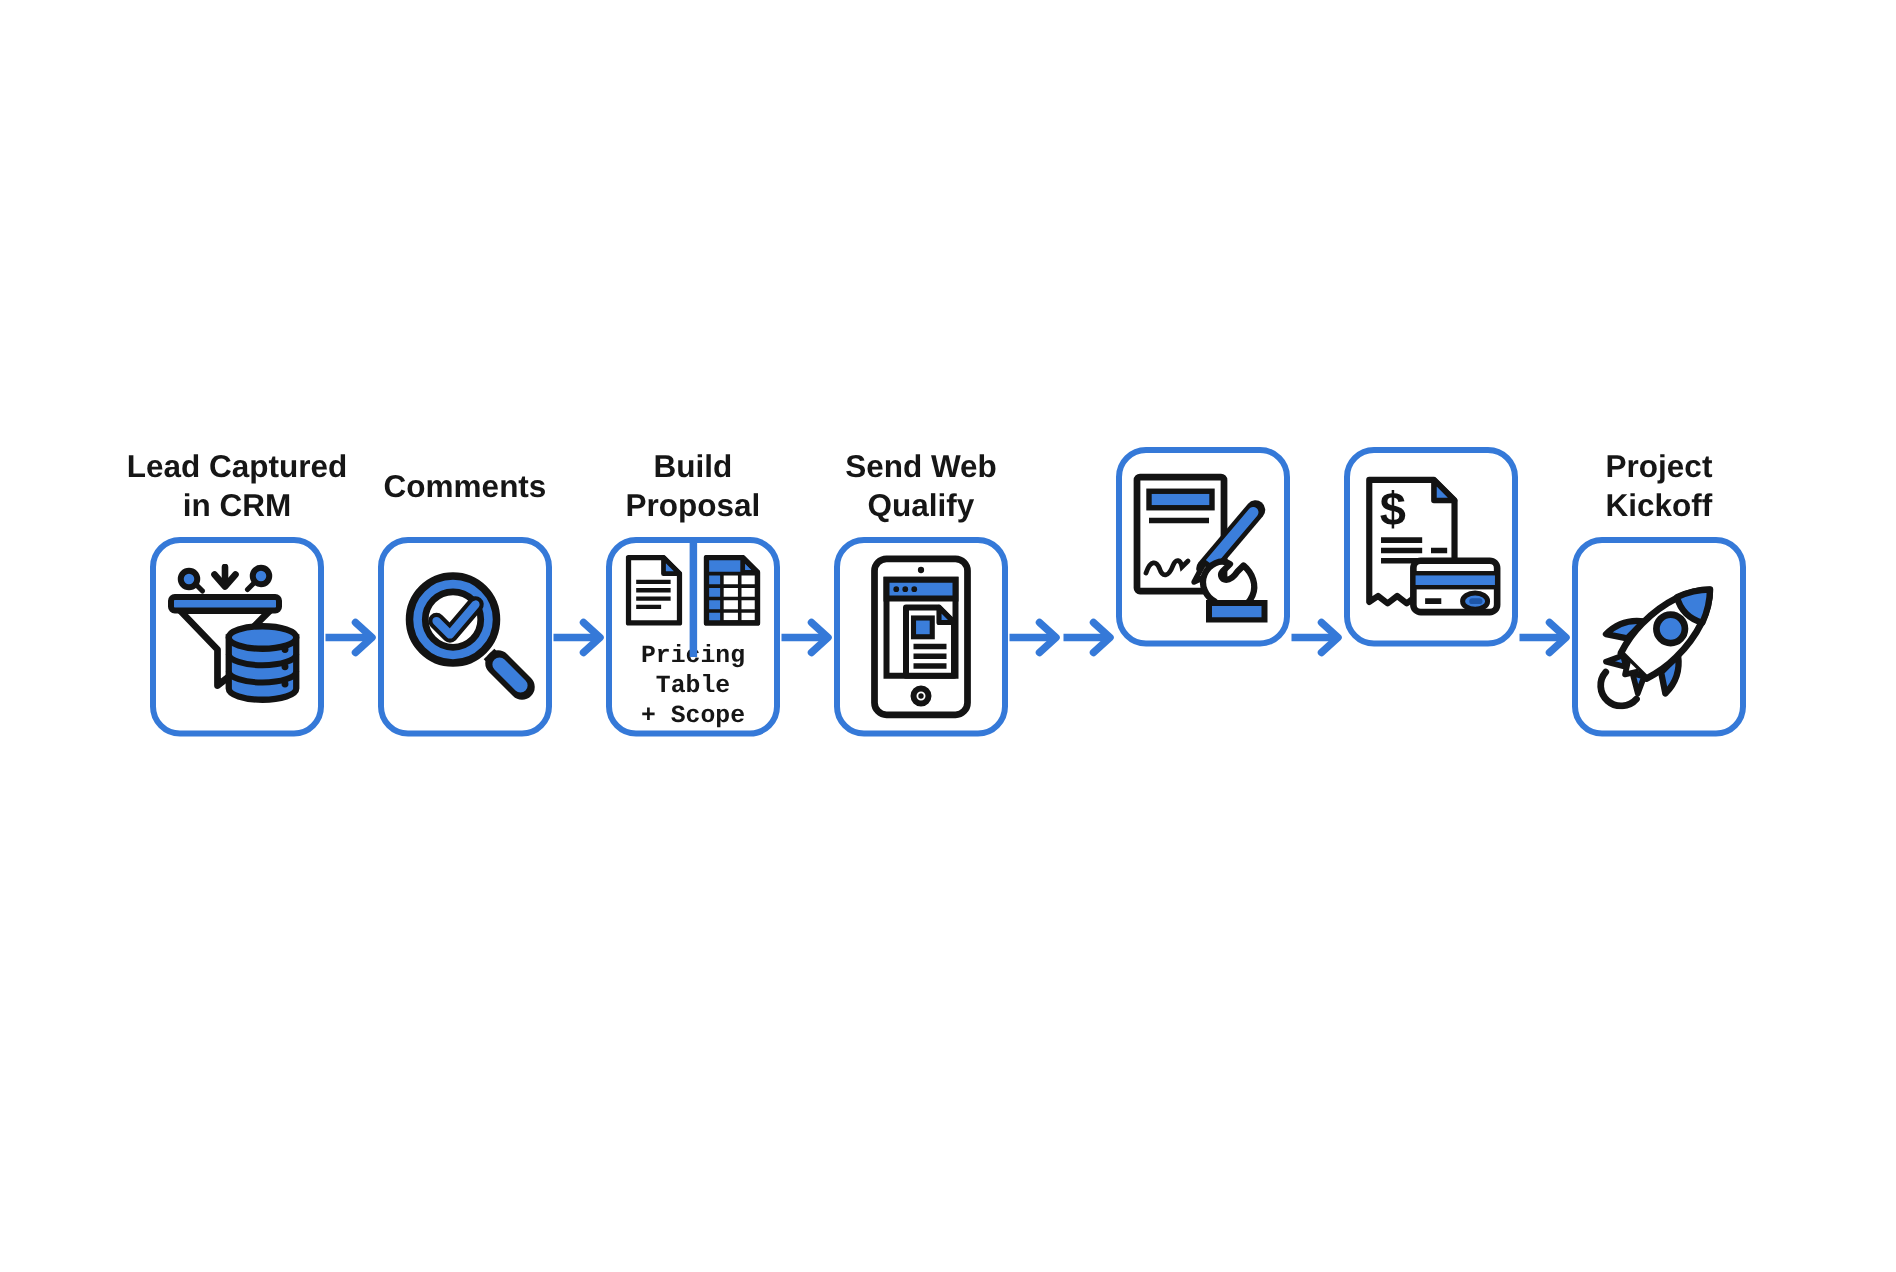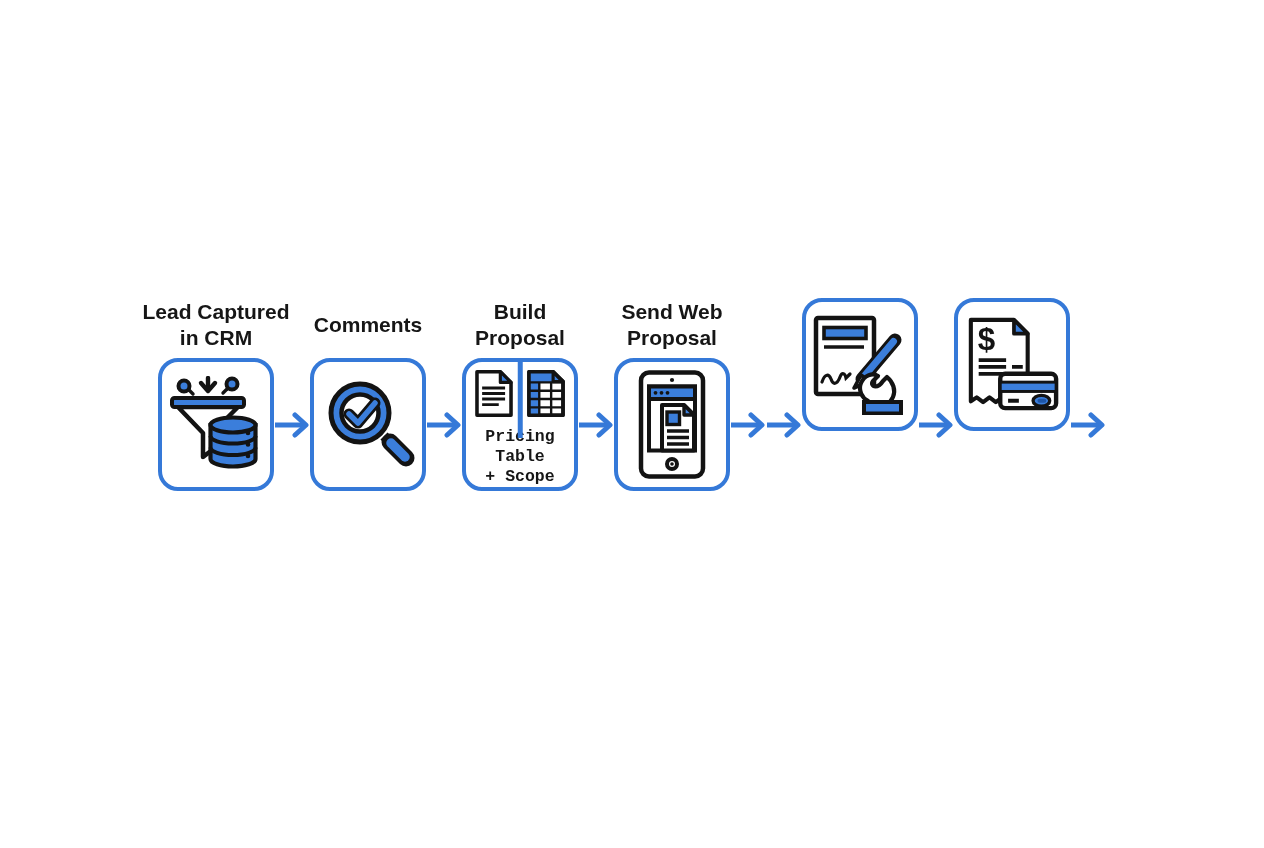--- a/index.html
+++ b/index.html
@@ -113,21 +113,21 @@
 
     <div class="arrow-cell">
       <svg width="36" height="26" viewBox="0 0 36 26">
           <line x1="1" y1="13" x2="30" y2="13" stroke="#3579D8" stroke-width="5"></line>
           <polyline points="21,3 32,13 21,23" fill="none" stroke="#3579D8" stroke-width="5" stroke-linecap="round" stroke-linejoin="round"></polyline>
         </svg>
     </div>
 
     <div class="step">
       <div class="step-label">Send Web
-Proposal</div>
+Qualify</div>
       <div class="step-box">
         <svg width="84" height="110" viewBox="0 0 84 110">
           <rect x="11" y="2.5" width="62" height="104" rx="8" fill="#ffffff" stroke="#131313" stroke-width="4.5"></rect>
           <circle cx="42" cy="10" r="2.1" fill="#131313"></circle>
           <rect x="19" y="16.5" width="46" height="64" fill="#ffffff" stroke="#131313" stroke-width="4"></rect>
           <rect x="19" y="16.5" width="46" height="12.5" fill="#3B7EDB" stroke="#131313" stroke-width="4"></rect>
           <circle cx="25.5" cy="22.8" r="1.9" fill="#131313"></circle>
           <circle cx="31.5" cy="22.8" r="1.9" fill="#131313"></circle>
           <circle cx="37.5" cy="22.8" r="1.9" fill="#131313"></circle>
           <path d="M32,35 H54 L64,45 V80.5 H32 Z" fill="#ffffff" stroke="#131313" stroke-width="4" stroke-linejoin="round"></path>
@@ -201,15 +201,34 @@
       </div>
     </div>
 
     <div class="arrow-cell">
       <svg width="36" height="26" viewBox="0 0 36 26">
           <line x1="1" y1="13" x2="30" y2="13" stroke="#3579D8" stroke-width="5"></line>
           <polyline points="21,3 32,13 21,23" fill="none" stroke="#3579D8" stroke-width="5" stroke-linecap="round" stroke-linejoin="round"></polyline>
         </svg>
     </div>
 
+    <div class="step">
+      <div class="step-label">Project
+Kickoff</div>
+      <div class="step-box">
+        <svg width="96" height="96" viewBox="0 0 96 96">
+          <path d="M33,89 A12.5,12.5 0 1 1 12.5,71" fill="none" stroke="#131313" stroke-width="4.5" stroke-linecap="round"></path>
+          <g transform="rotate(45 48 50)">
+            <path d="M32,48 C24,54 20,62 20,72 L32,64 Z" fill="#3B7EDB" stroke="#131313" stroke-width="4.2" stroke-linejoin="round"></path>
+            <path d="M64,48 C72,54 76,62 76,72 L64,64 Z" fill="#3B7EDB" stroke="#131313" stroke-width="4.2" stroke-linejoin="round"></path>
+            <path d="M38,74 L33,85 L45,78 Z" fill="#3B7EDB" stroke="#131313" stroke-width="3.8" stroke-linejoin="round"></path>
+            <path d="M58,74 L63,85 L51,78 Z" fill="#3B7EDB" stroke="#131313" stroke-width="3.8" stroke-linejoin="round"></path>
+            <path d="M48,2 C58,12 64,29 64,50 C64,60 62,68 60,74 H36 C34,68 32,60 32,50 C32,29 38,12 48,2 Z" fill="#ffffff" stroke="#131313" stroke-width="4.5" stroke-linejoin="round"></path>
+            <path d="M48,2 C53,7 57,13 60,21 C56,23.5 52,24.5 48,24.5 C44,24.5 40,23.5 36,21 C39,13 43,7 48,2 Z" fill="#3B7EDB" stroke="#131313" stroke-width="4.2" stroke-linejoin="round"></path>
+            <circle cx="48" cy="39" r="9.5" fill="#3B7EDB" stroke="#131313" stroke-width="4.5"></circle>
+            <path d="M43,74 L48,82 L53,74" fill="#ffffff" stroke="#131313" stroke-width="3.8" stroke-linejoin="round"></path>
+          </g>
+        </svg>
+      </div>
+    </div>
 
   </div>
 </div>
 
 </body></html>

